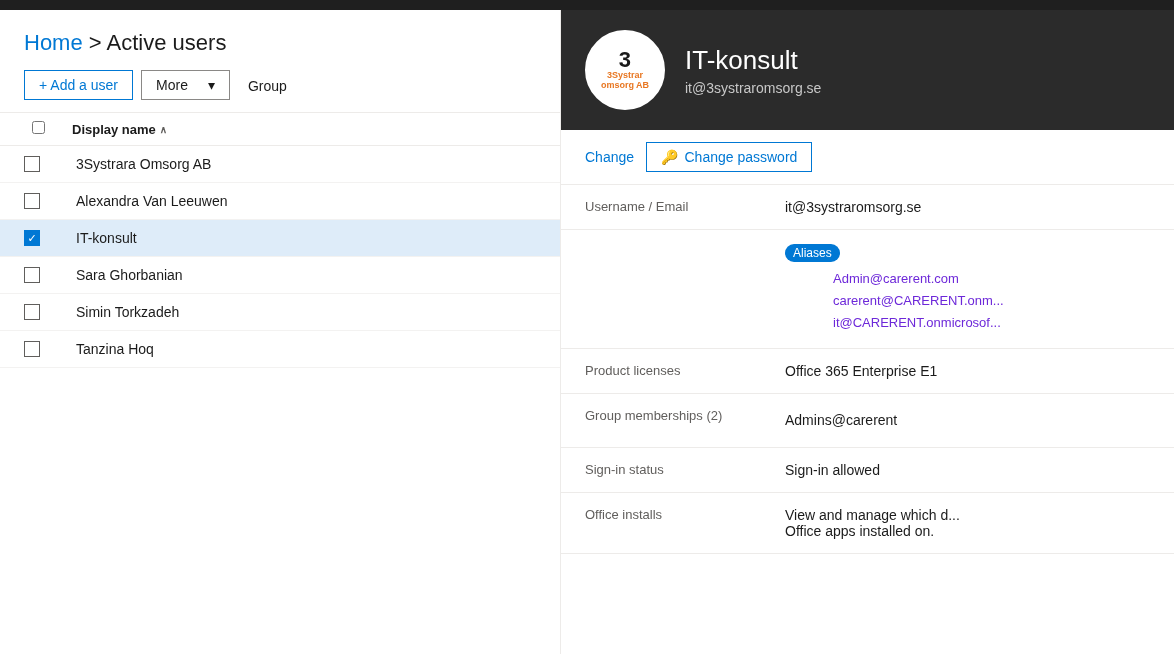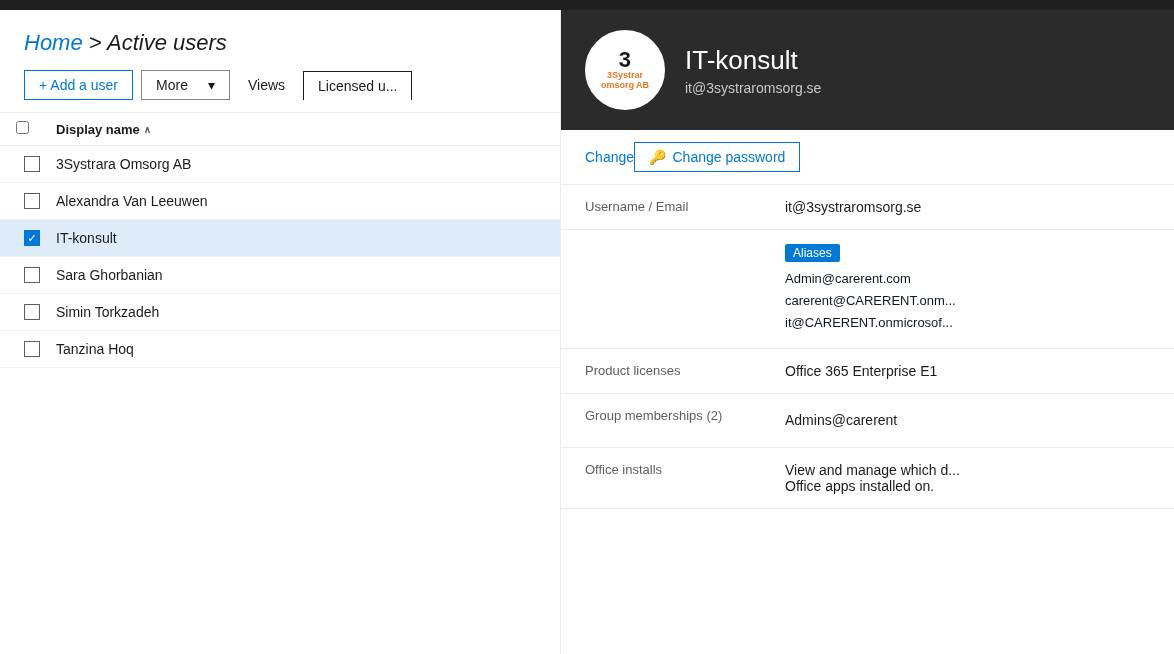--- a/index.html
+++ b/index.html
@@ -24,37 +24,36 @@
     .left-panel {
       width: 560px;
       flex-shrink: 0;
       background: #ffffff;
       padding: 0;
       overflow: hidden;
     }
 
     .breadcrumb-area {
       padding: 20px 24px 14px 24px;
-      font-style: italic;
     }
 
     .breadcrumb {
       font-size: 22px;
       color: #1b1b1b;
       font-weight: 300;
     }
 
     .breadcrumb span.home-link {
       color: #0078d4;
       cursor: pointer;
     }
 
     .toolbar {
       display: flex;
-      align-items: center;
+      align-items: flex-end;
       padding: 0 24px 12px 24px;
       gap: 8px;
     }
 
     .btn-add-user {
       border: 1px solid #0078d4;
       background: #ffffff;
       color: #0078d4;
       padding: 6px 14px;
       cursor: pointer;
@@ -92,21 +91,21 @@
       background: #ffffff;
       color: #1b1b1b;
       padding: 6px 14px;
       cursor: pointer;
       font-size: 14px;
     }
 
     .table-header {
       display: flex;
       align-items: center;
-      padding: 8px 16px;
+      padding: 8px 32px;
       border-bottom: 1px solid #edebe9;
       border-top: 1px solid #edebe9;
     }
 
     .table-header-checkbox {
       width: 24px;
       margin-right: 16px;
     }
 
     .col-display-name {
@@ -151,20 +150,21 @@
 
     .row-checkbox.checked::after {
       content: '✓';
       color: white;
       font-size: 11px;
     }
 
     .user-name {
       font-size: 14px;
       color: #1b1b1b;
+      margin-left: 20px;
     }
 
     
     .right-panel {
       flex: 1;
       background: #ffffff;
       border-left: 1px solid #edebe9;
       overflow-y: auto;
     }
 
@@ -228,20 +228,21 @@
 
     .header-email {
       font-size: 14px;
       color: #c8c8c8;
     }
 
     .detail-actions {
       display: flex;
       align-items: center;
       padding: 12px 24px;
+      gap: 12px;
       border-bottom: 1px solid #edebe9;
     }
 
     .btn-change {
       background: none;
       border: none;
       color: #0078d4;
       font-size: 14px;
       cursor: pointer;
       padding: 4px 0;
@@ -282,28 +283,29 @@
       font-size: 14px;
       color: #1b1b1b;
     }
 
     .aliases-badge {
       display: inline-block;
       background: #0078d4;
       color: #ffffff;
       font-size: 12px;
       padding: 2px 8px;
-      border-radius: 2px;
+      border-radius: 9px;
       margin-bottom: 6px;
     }
 
     .aliases-list {
       font-size: 13px;
-      color: #0f172a;
+      color: #6d28d9;
       line-height: 1.7;
+      margin-left: 48px;
     }
 
     .group-list {
       line-height: 1.8;
     }
   </style>
 </head>
 <body>
 
 <div class="top-bar"></div>
@@ -319,22 +321,21 @@
         <span>Active users</span>
       </div>
     </div>
 
     <div class="toolbar">
       <button class="btn-add-user">+ Add a user</button>
       <button class="btn-more">
         <span>More</span>
         <span>▾</span>
       </button>
-      <button class="btn-views">Views</button>
-      <button class="btn-licensed">Licensed u...</button>
+      <button class="btn-views">Group</button>
     </div>
 
     <div class="table-header">
       <div class="table-header-checkbox">
         <input type="checkbox" style="cursor: pointer;">
       </div>
       <div class="col-display-name">
         <span>Display name</span>
         <span class="sort-icon">∧</span>
       </div>
@@ -421,20 +422,24 @@
         <div class="field-value">Office 365 Enterprise E1</div>
       </div>
 
       <div class="detail-row">
         <div class="field-label">Group memberships (2)</div>
         <div class="field-value group-list">
           <div>Admins@carerent</div>
         </div>
       </div>
 
+      <div class="detail-row">
+        <div class="field-label">Sign-in status</div>
+        <div class="field-value">Sign-in allowed</div>
+      </div>
 
       <div class="detail-row">
         <div class="field-label">Office installs</div>
         <div class="field-value">
           <div>View and manage which d...</div>
           <div>Office apps installed on.</div>
         </div>
       </div>
 
     </div>

